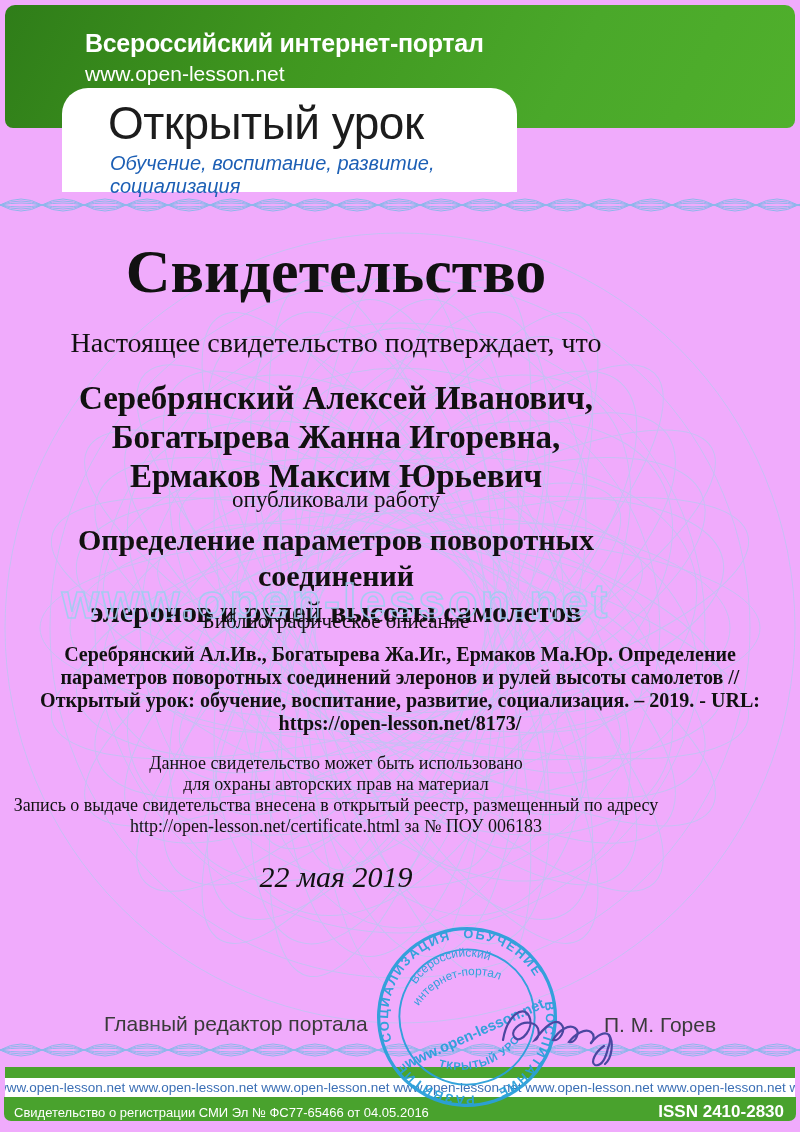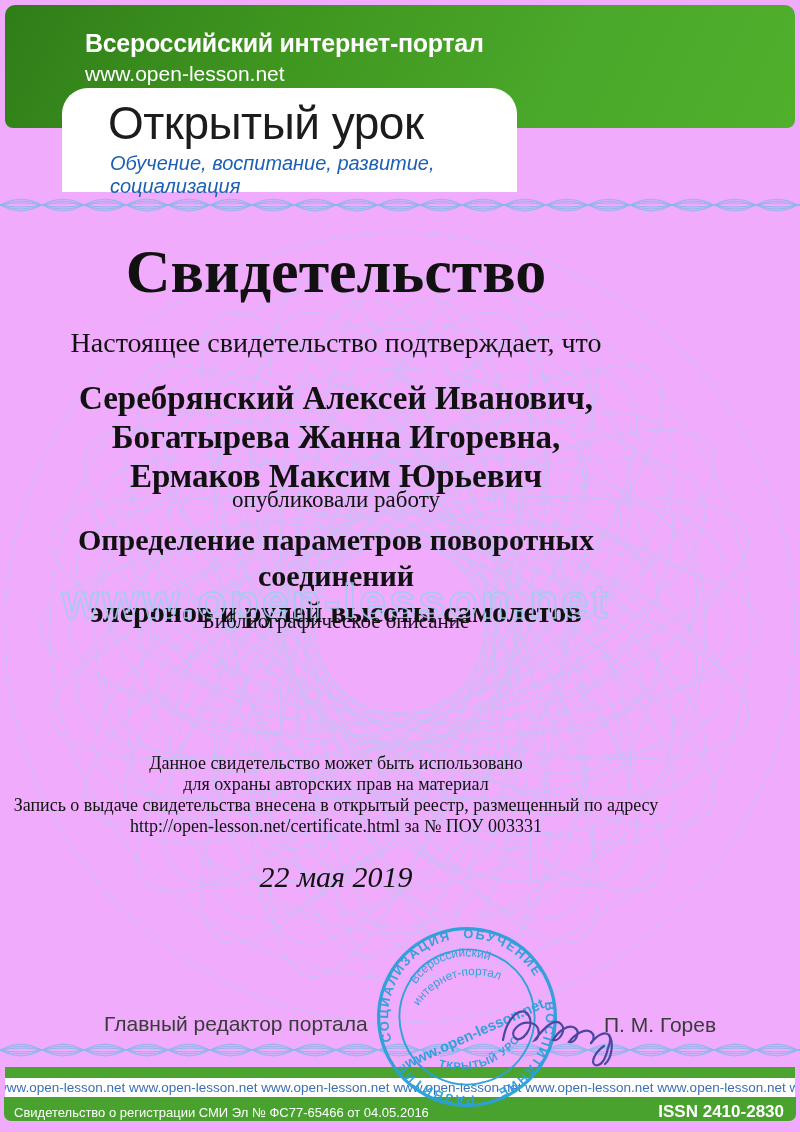--- a/index.html
+++ b/index.html
@@ -151,26 +151,27 @@
   <div class="cline serif action">опубликовали работу</div>
 
   <div class="cline serif work">
     <div>Определение параметров поворотных соединений</div>
     <div>элеронов и рулей высоты самолетов</div>
   </div>
 
   <div class="cline watermark">www.open-lesson.net</div>
 
   <div class="cline serif bib-label">Библиографическое описание</div>
+  <div class="cline serif bib">Серебрянский Ал.Ив., Богатырева Жа.Иг., Ермаков Ма.Юр. Определение параметров поворотных соединений элеронов и рулей высоты самолетов // Открытый урок: обучение, воспитание, развитие, социализация. – 2019. - URL: https://open-lesson.net/8173/</div>
 
   <div class="cline serif fineprint">
     <div>Данное свидетельство может быть использовано</div>
     <div>для охраны авторских прав на материал</div>
     <div>Запись о выдаче свидетельства внесена в открытый реестр, размещенный по адресу</div>
-    <div>http://open-lesson.net/certificate.html за № ПОУ 003331</div>
+    <div>http://open-lesson.net/certificate.html за № ПОУ 006183</div>
   </div>
 
   <div class="cline serif date">22 мая 2019</div>
 
   <svg class="band band-bottom" viewBox="0 0 800 26">
     <g fill="none" stroke="#7db9e8" stroke-width="1" opacity="0.85">
       <path d="M0,13 Q21,1 42,13 T84,13 T126,13 T168,13 T210,13 T252,13 T294,13 T336,13 T378,13 T420,13 T462,13 T504,13 T546,13 T588,13 T630,13 T672,13 T714,13 T756,13 T798,13 T840,13"></path>
       <path d="M0,13 Q21,25 42,13 T84,13 T126,13 T168,13 T210,13 T252,13 T294,13 T336,13 T378,13 T420,13 T462,13 T504,13 T546,13 T588,13 T630,13 T672,13 T714,13 T756,13 T798,13 T840,13"></path>
       <path d="M0,13 Q21,5 42,13 T84,13 T126,13 T168,13 T210,13 T252,13 T294,13 T336,13 T378,13 T420,13 T462,13 T504,13 T546,13 T588,13 T630,13 T672,13 T714,13 T756,13 T798,13 T840,13"></path>
       <path d="M0,13 Q21,21 42,13 T84,13 T126,13 T168,13 T210,13 T252,13 T294,13 T336,13 T378,13 T420,13 T462,13 T504,13 T546,13 T588,13 T630,13 T672,13 T714,13 T756,13 T798,13 T840,13"></path>

